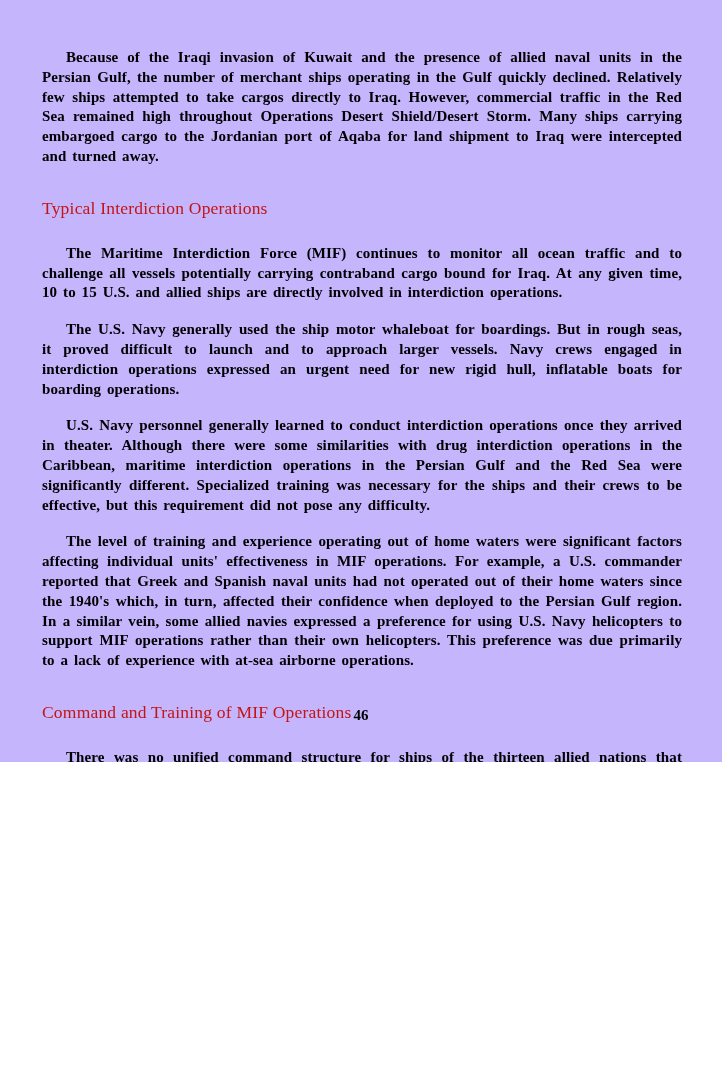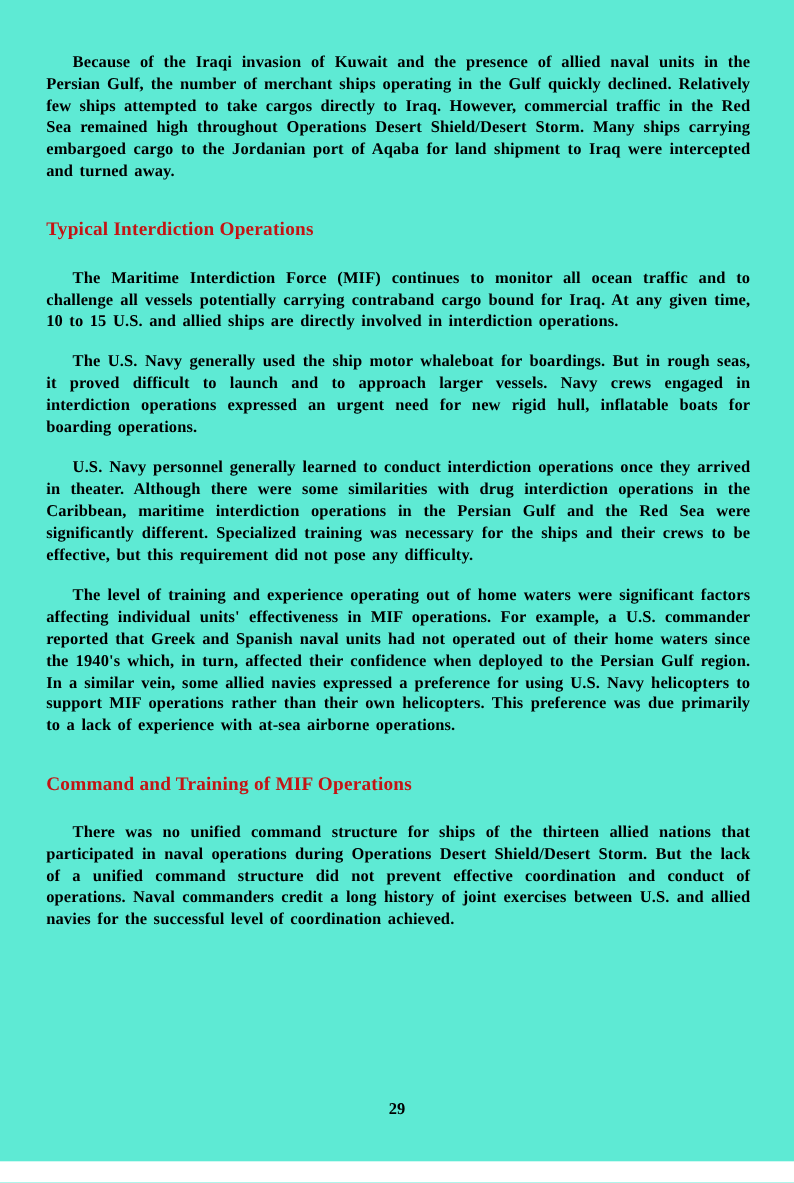--- a/index.html
+++ b/index.html
@@ -3,42 +3,42 @@
 <meta charset="utf-8">
 <style>
   html, body {
     margin: 0;
     padding: 0;
     background: #ffffff;
   }
   .page {
     position: relative;
     width: 722px;
-    height: 1056px;
-    background: #5eead4;
+    height: 762px;
+    background: #c4b5fd;
     box-sizing: border-box;
     padding: 48px 40px 0 42px;
     font-family: "Liberation Serif", "DejaVu Serif", serif;
     color: #000000;
     overflow: hidden;
   }
   .para {
     font-size: 15px;
     font-weight: bold;
     line-height: 1.32;
     text-align: justify;
     text-indent: 24px;
     margin: 0 0 17px 0;
     word-spacing: 2px;
     letter-spacing: 0.1px;
   }
   .heading {
     color: #c41414;
     font-size: 17.5px;
-    font-weight: bold;
+    font-weight: normal;
     margin: 31px 0 25px 0;
     letter-spacing: 0.2px;
   }
   .page-number {
     position: absolute;
     bottom: 38px;
     left: 0;
     right: 0;
     text-align: center;
     font-size: 15px;
@@ -60,15 +60,15 @@
 
 
   <p class="para">U.S. Navy personnel generally learned to conduct interdiction operations once they arrived in theater. Although there were some similarities with drug interdiction operations in the Caribbean, maritime interdiction operations in the Persian Gulf and the Red Sea were significantly different. Specialized training was necessary for the ships and their crews to be effective, but this requirement did not pose any difficulty.</p>
 
   <p class="para">The level of training and experience operating out of home waters were significant factors affecting individual units' effectiveness in MIF operations. For example, a U.S. commander reported that Greek and Spanish naval units had not operated out of their home waters since the 1940's which, in turn, affected their confidence when deployed to the Persian Gulf region. In a similar vein, some allied navies expressed a preference for using U.S. Navy helicopters to support MIF operations rather than their own helicopters. This preference was due primarily to a lack of experience with at-sea airborne operations.</p>
 
   <h2 class="heading">Command and Training of MIF Operations</h2>
 
   <p class="para">There was no unified command structure for ships of the thirteen allied nations that participated in naval operations during Operations Desert Shield/Desert Storm. But the lack of a unified command structure did not prevent effective coordination and conduct of operations. Naval commanders credit a long history of joint exercises between U.S. and allied navies for the successful level of coordination achieved.</p>
 
-  <div class="page-number">29</div>
+  <div class="page-number">46</div>
 
 </div>
 
 </body></html>

